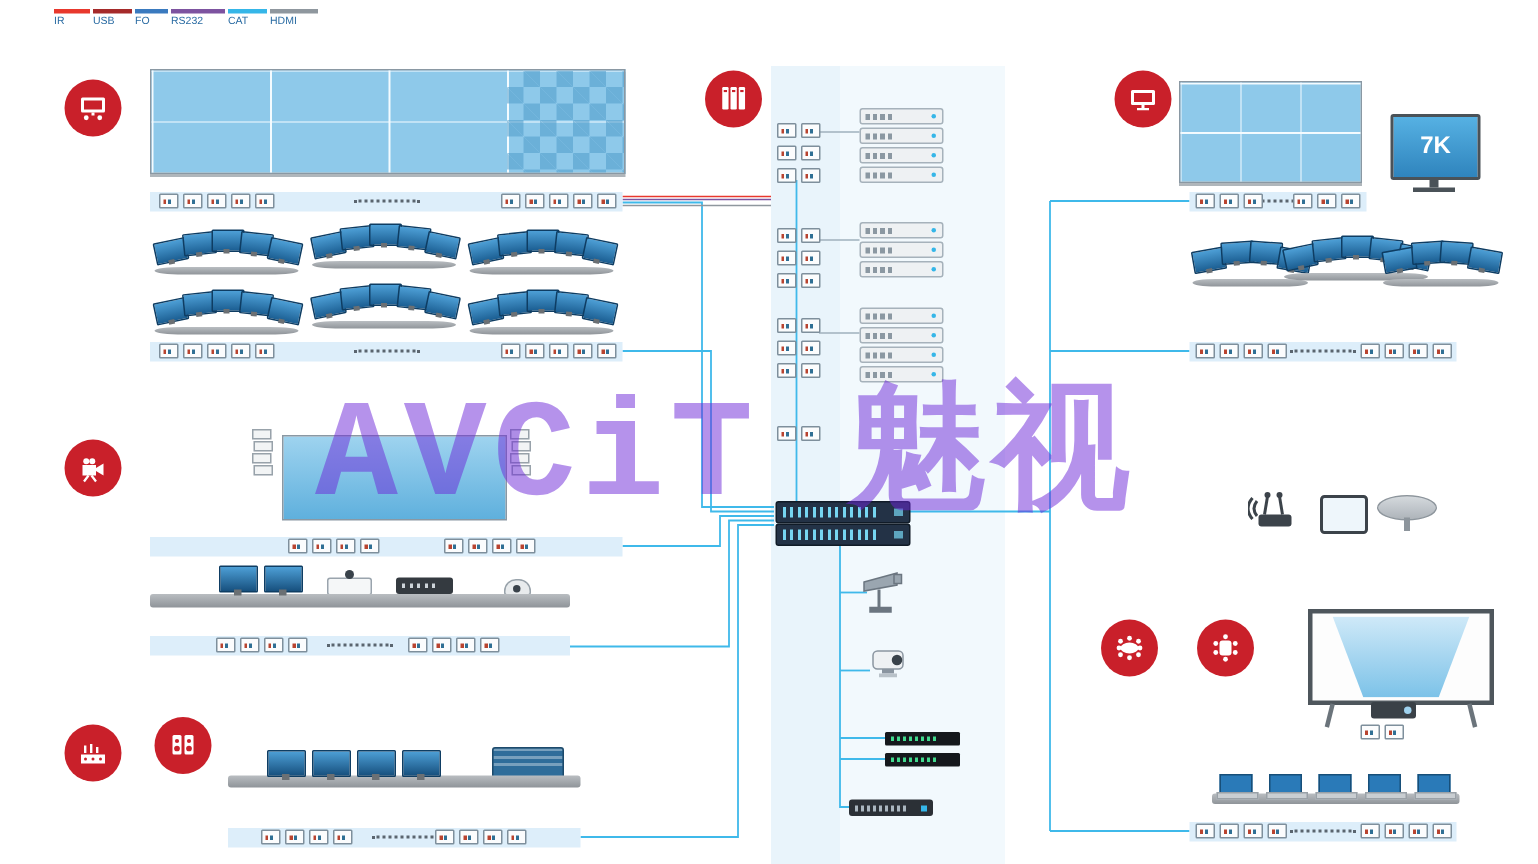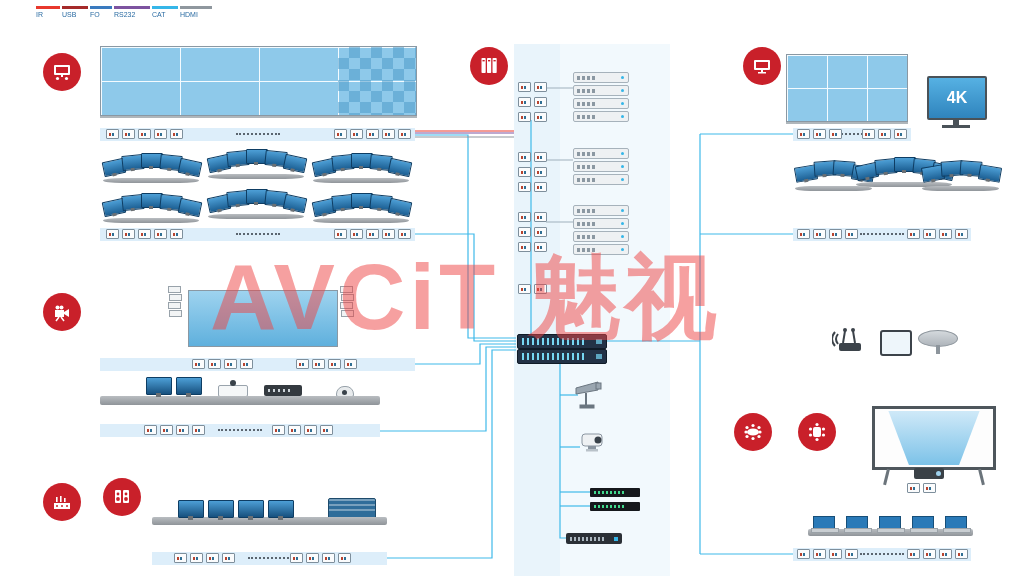--- a/index.html
+++ b/index.html
@@ -72,22 +72,22 @@
   .dome{position:absolute;left:336px;top:386px;width:16px;height:9px;background:#e8ebed;border:1px solid #98a2aa;border-radius:8px 8px 2px 2px;z-index:2;}
   .dome::after{content:"";position:absolute;left:5px;top:3px;width:5px;height:5px;border-radius:50%;background:#39424a;}
   .kvm{position:absolute;left:328px;top:498px;width:46px;height:21px;background:#2f6d9a;border:1px solid #1d4a6b;border-radius:2px;z-index:2;
     background-image:linear-gradient(180deg,rgba(255,255,255,.35) 0 2px,transparent 2px 5px,rgba(255,255,255,.35) 5px 7px,transparent 7px 10px,rgba(255,255,255,.35) 10px 12px,transparent 12px);}
   
   .rc{position:absolute;width:38px;height:38px;border-radius:50%;background:#c9202a;z-index:3;
       display:flex;align-items:center;justify-content:center;}
   .rc svg{display:block;}
   .icon-svg{position:absolute;z-index:2;}
   
-  .wm{position:absolute;left:210px;top:236px;font-size:92px;font-weight:bold;color:#ef4444;opacity:.5;
-      letter-spacing:4px;z-index:6;pointer-events:none;font-family:Liberation Sans, sans-serif;white-space:nowrap;}
+  .wm{position:absolute;left:210px;top:236px;font-size:92px;font-weight:bold;color:#6d28d9;opacity:.5;
+      letter-spacing:4px;z-index:6;pointer-events:none;font-family:Liberation Mono, monospace;white-space:nowrap;}
 </style>
 </head>
 <body>
 
 <div id="canvas">
 
   <div class="band"></div>
   <div class="band-inner"></div>
 
   <svg class="lines" width="1025" height="576">
@@ -123,21 +123,21 @@
 
   <div class="wall" style="left:100px;top:46px;width:315px;height:68px;">
     <div class="wallgrid" style="background-size:79px 34px;"></div>
     <div class="checker"></div>
   </div>
 
   <div class="wall" style="left:786px;top:54px;width:120px;height:66px;">
     <div class="wallgrid" style="background-size:40px 33px;"></div>
   </div>
   <div class="fourk">
-    <span>4K</span>
+    <span>7K</span>
   </div>
 
   <div class="stage"></div>
 
   <div class="pscr">
     <div class="beam"></div>
   </div>
   <div class="proj"></div>
 
   <div class="mtx" style="top:334px;"></div>

